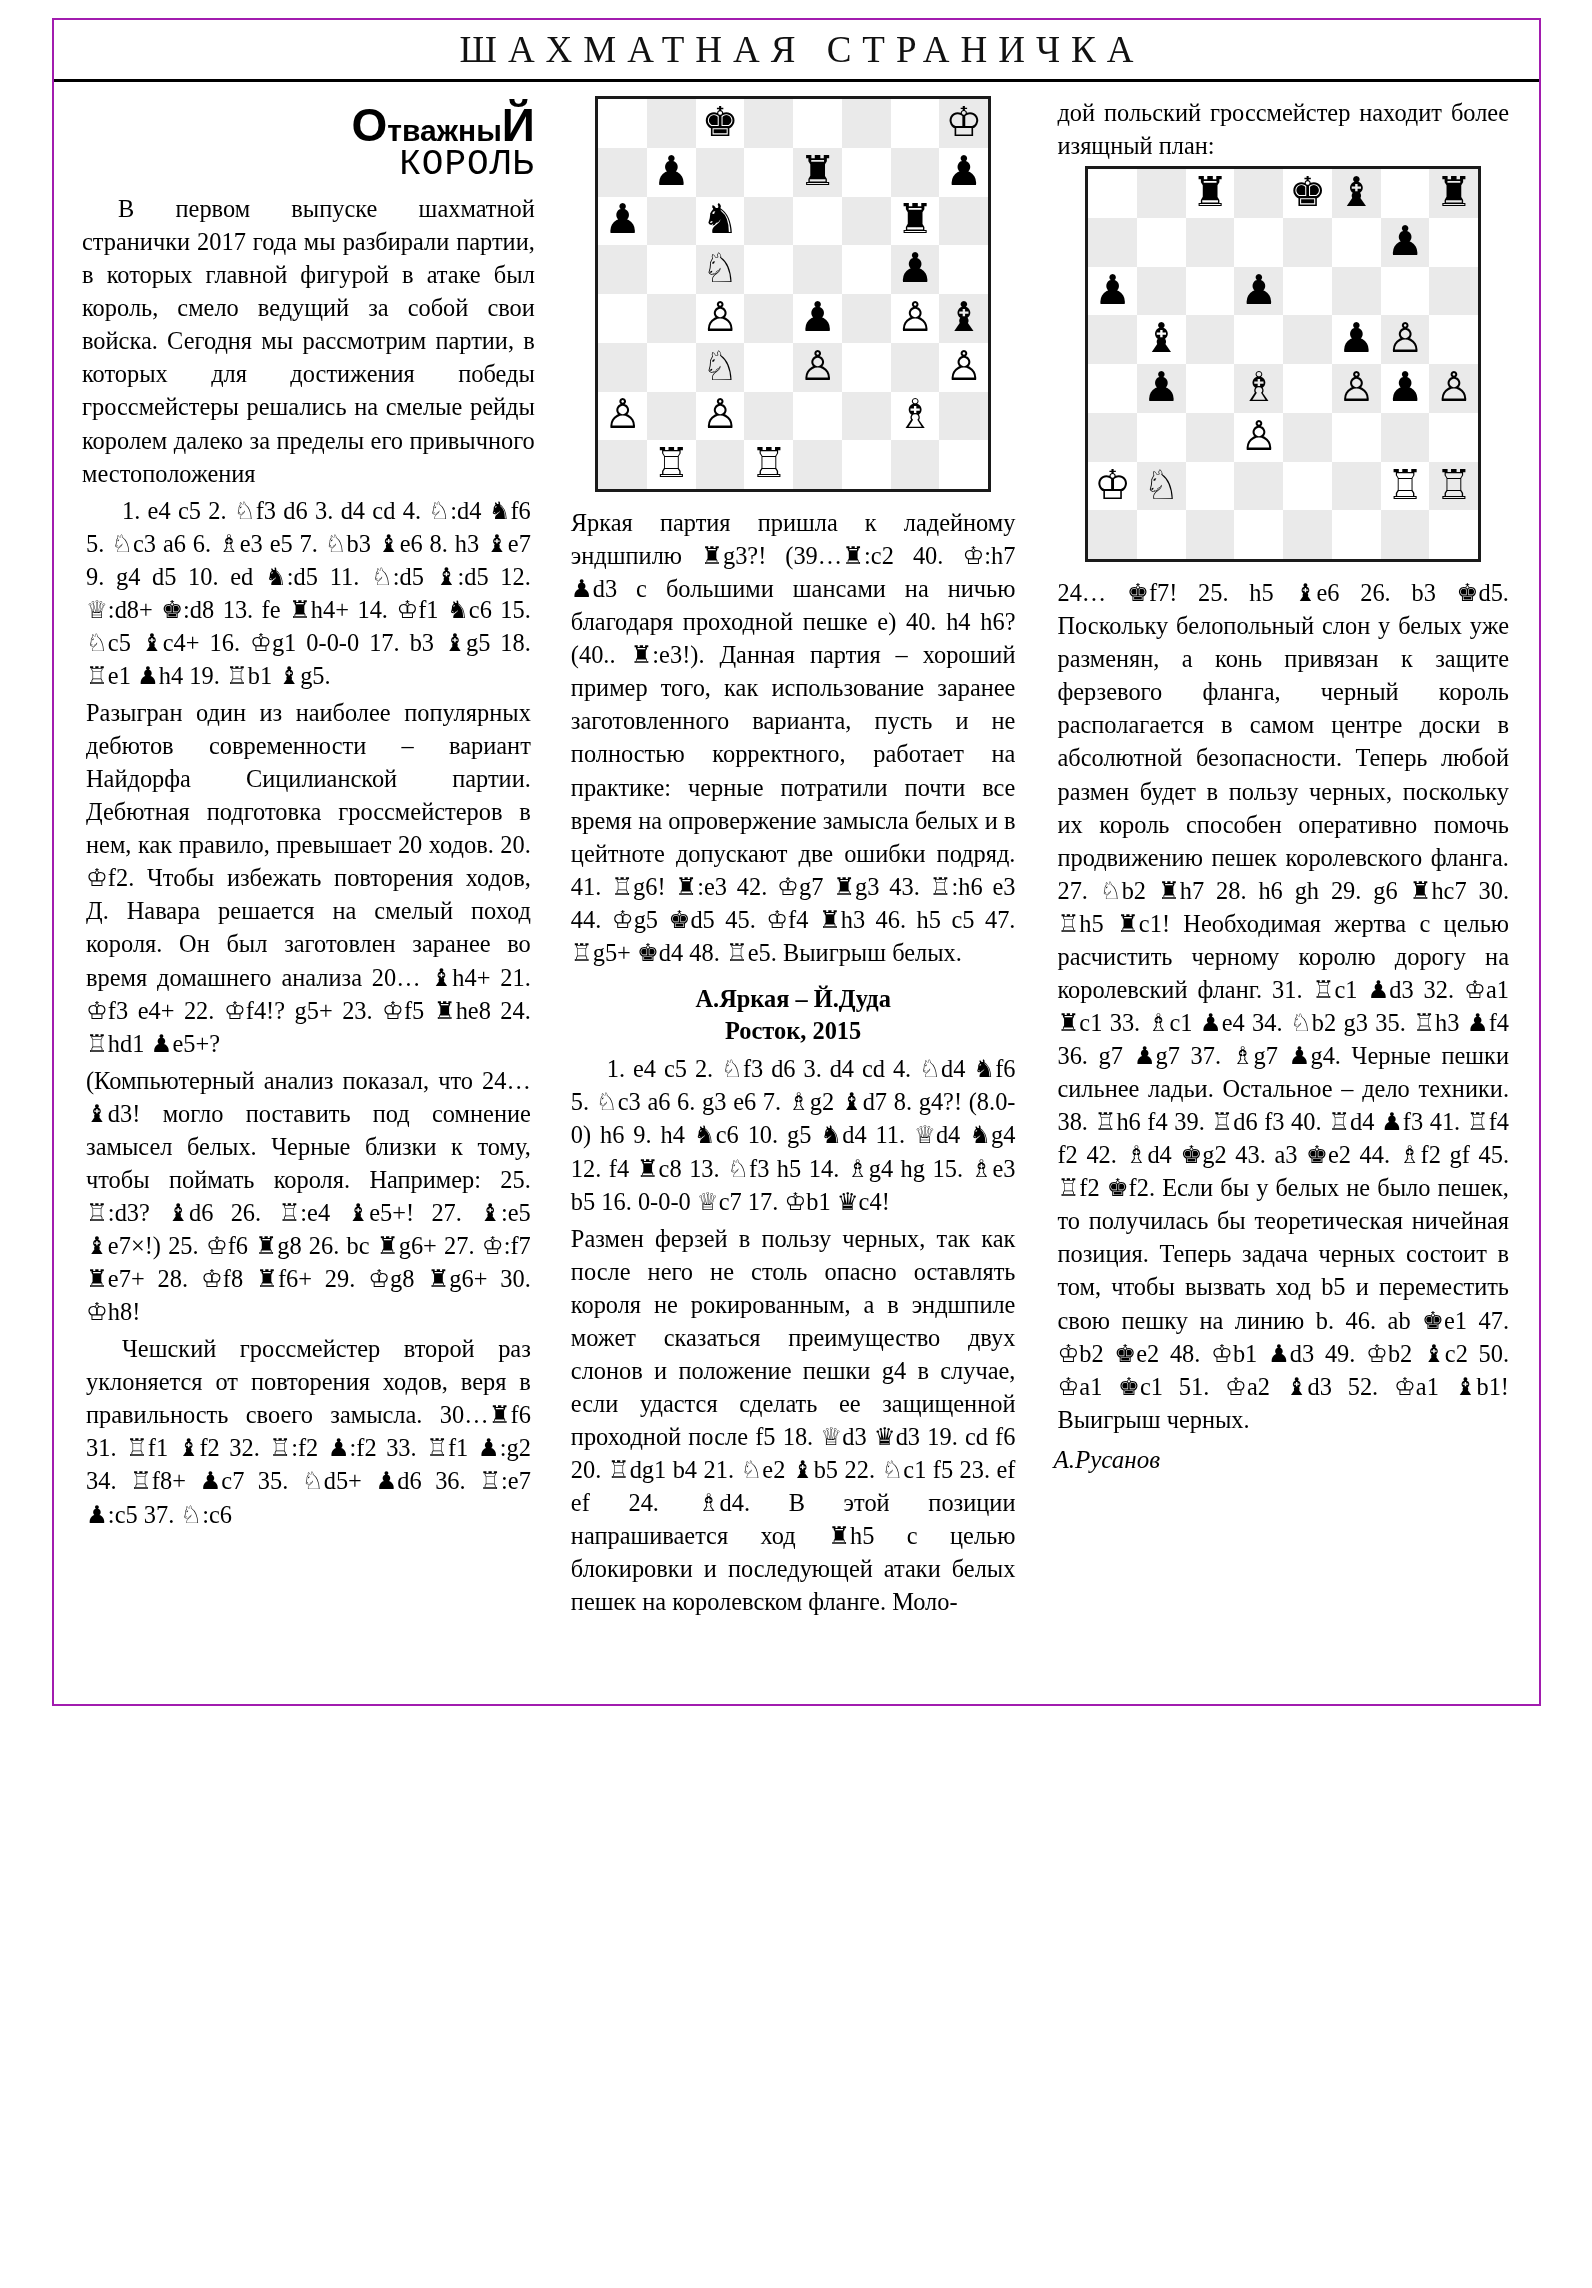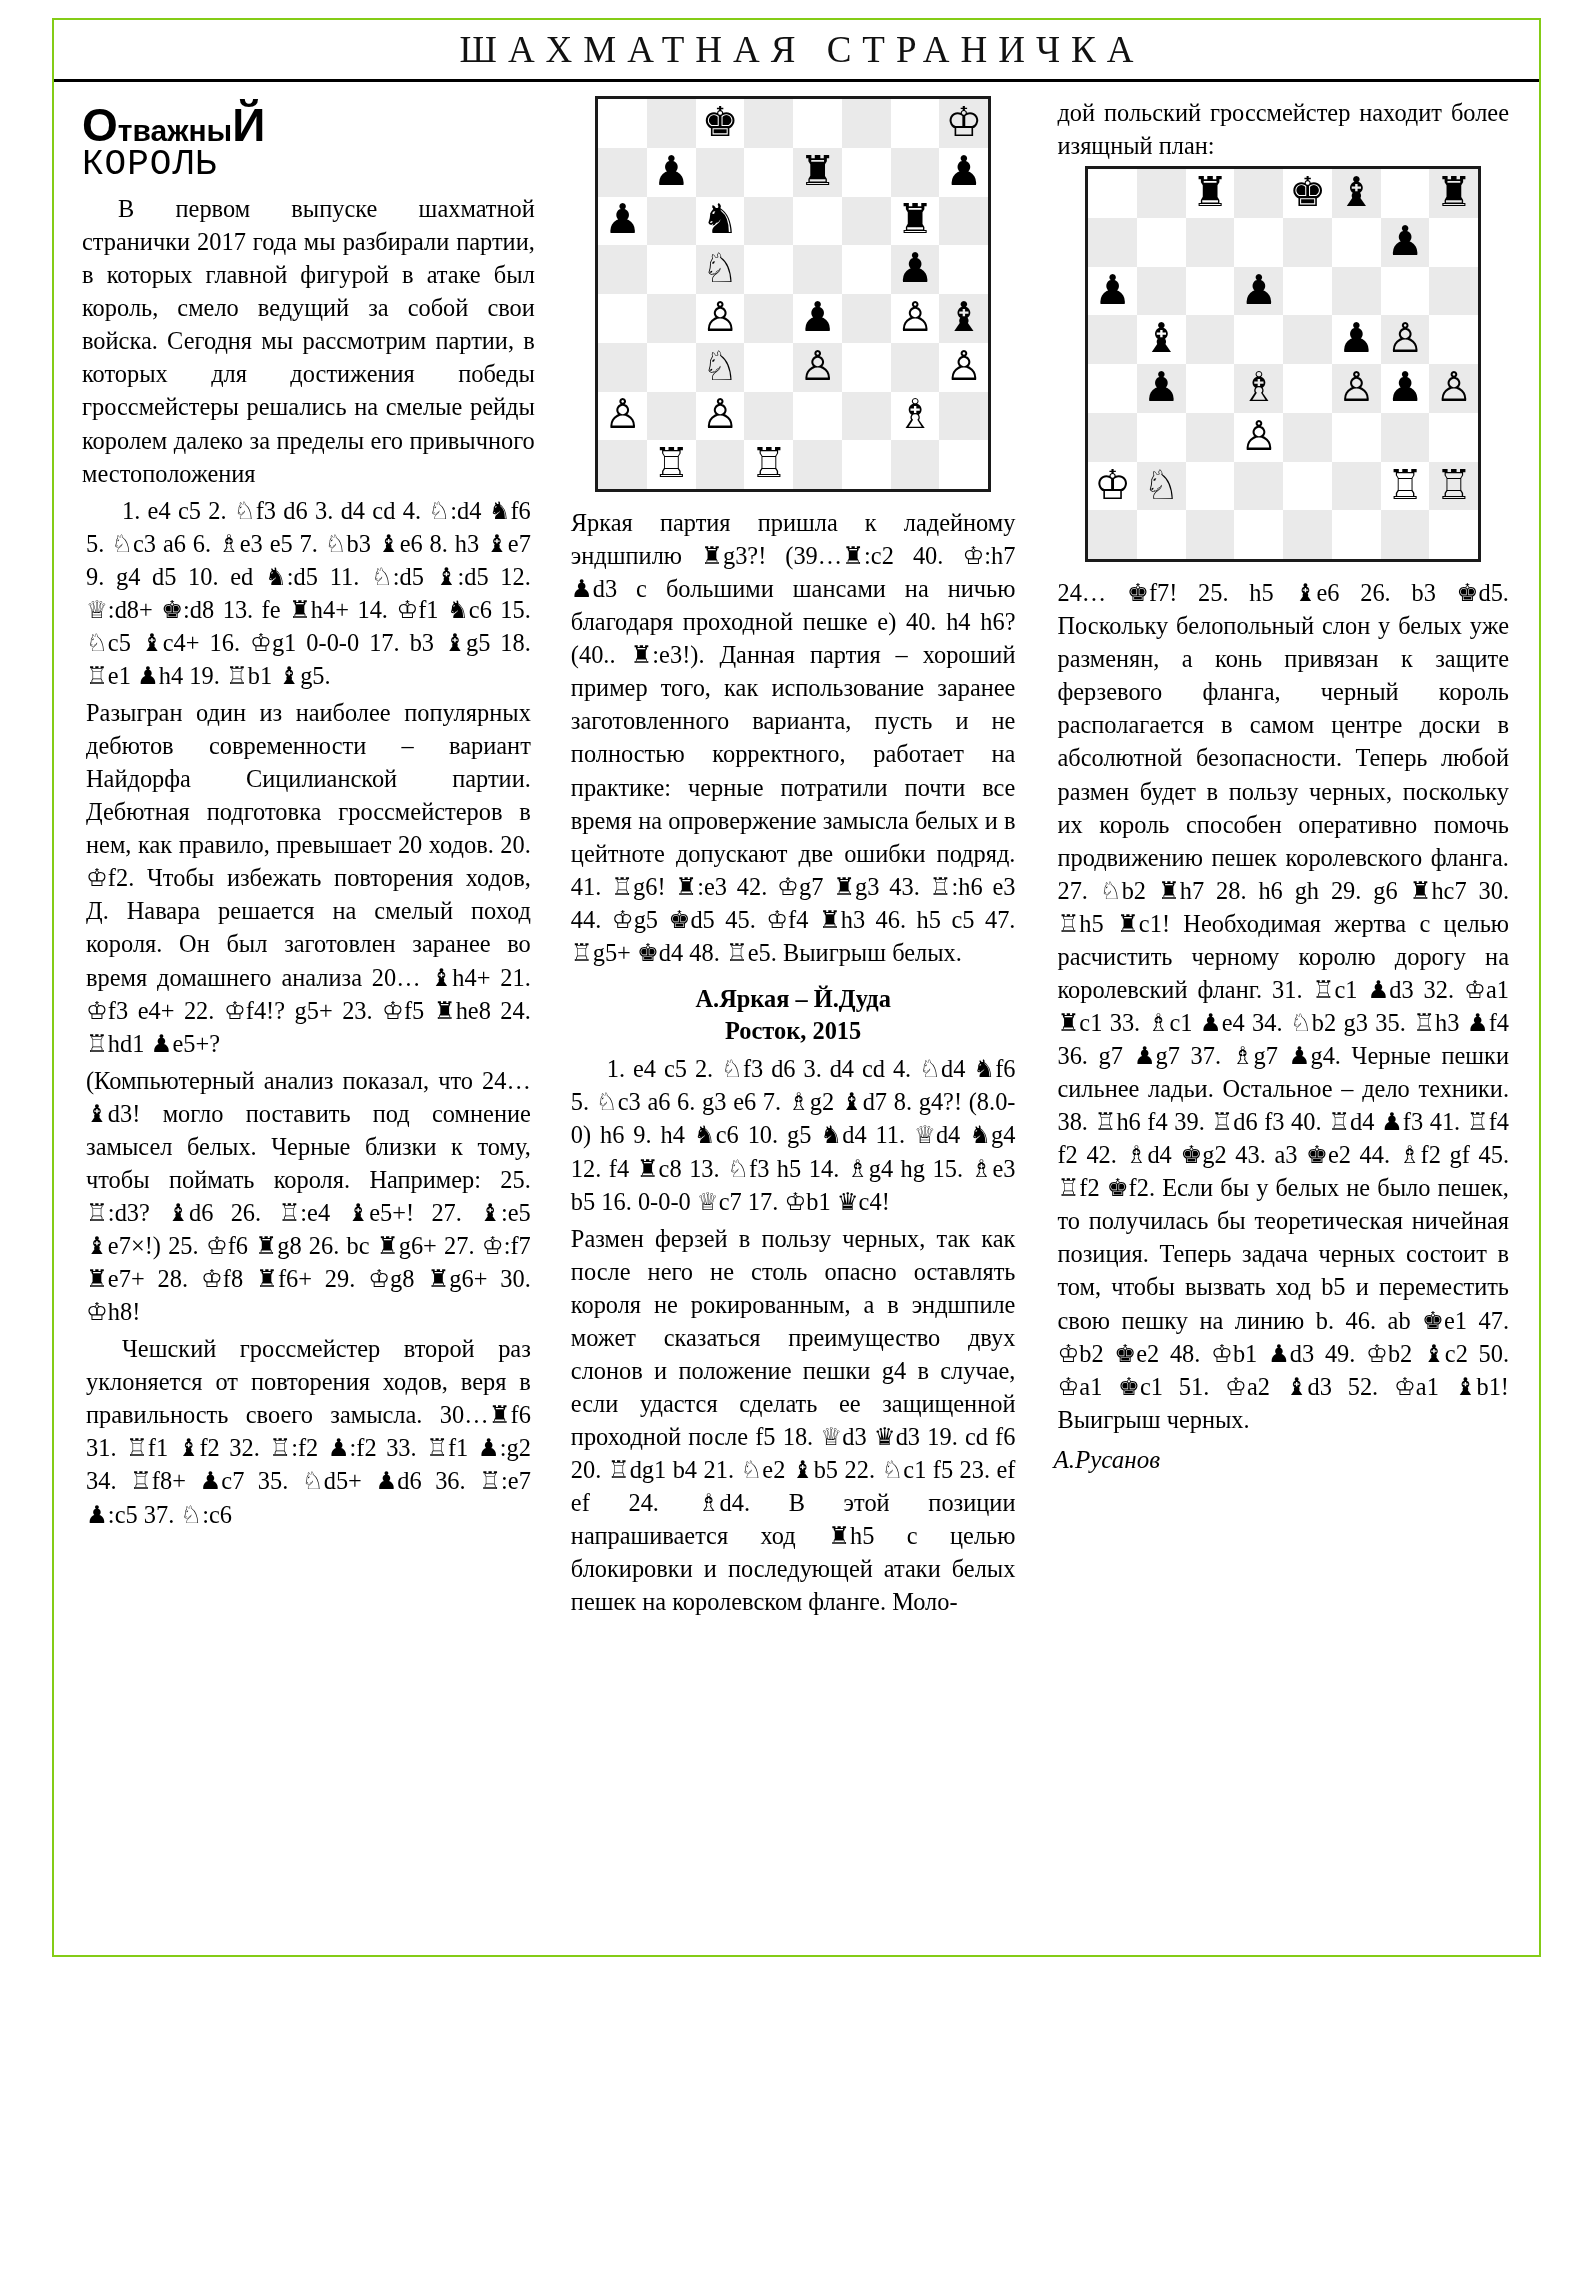--- a/index.html
+++ b/index.html
@@ -8,22 +8,22 @@
     width:1592px; height:2289px;
     background:#ffffff;
     font-family:"Liberation Serif", serif;
     color:#000;
     position:relative;
     overflow:hidden;
   }
   .page {
     position:absolute;
     left:52px; top:18px;
-    width:1489px; height:1939px;
-    border:2px solid #84cc16;
+    width:1489px; height:1688px;
+    border:2px solid #a21caf;
     background:#fff;
   }
   .masthead {
     height:62px;
     display:flex; align-items:center; justify-content:center;
     border-bottom:3px solid #000;
   }
   .masthead .mh-text {
     font-family:"Liberation Serif", serif;
     font-size:37px;
@@ -40,21 +40,21 @@
   .col {
     width:32.2%;
     padding:0 14px;
   }
   .col.c1 { width:33.0%; padding-left:10px; padding-right:16px;}
   .col.c2 { width:33.4%; padding-left:16px; padding-right:16px;}
   .col.c3 { width:33.6%; padding-left:18px; padding-right:10px;}
 
   
   .art-title {
-    text-align:left;
+    text-align:right;
     margin:12px 0 10px 0;
     line-height:0.94;
   }
   .art-title .l1 {
     font-family:"Liberation Sans", sans-serif;
     font-weight:bold;
     font-size:30px;
     letter-spacing:0px;
     display:block;
     white-space:nowrap;

